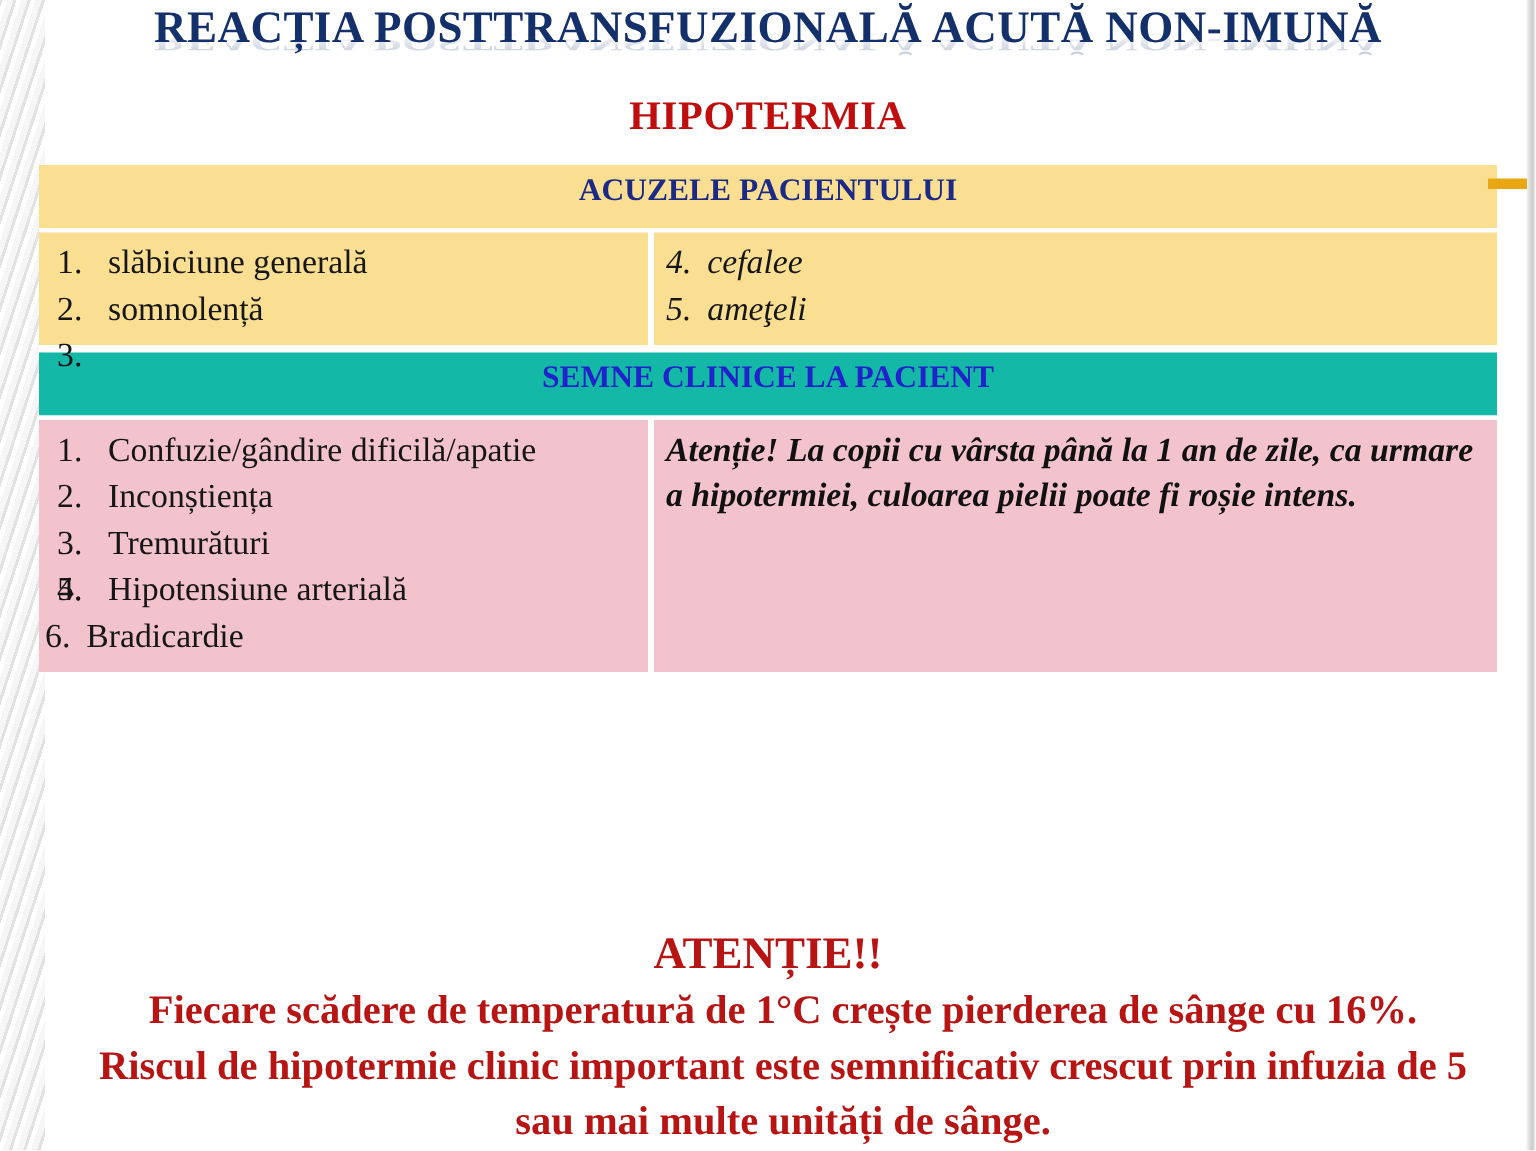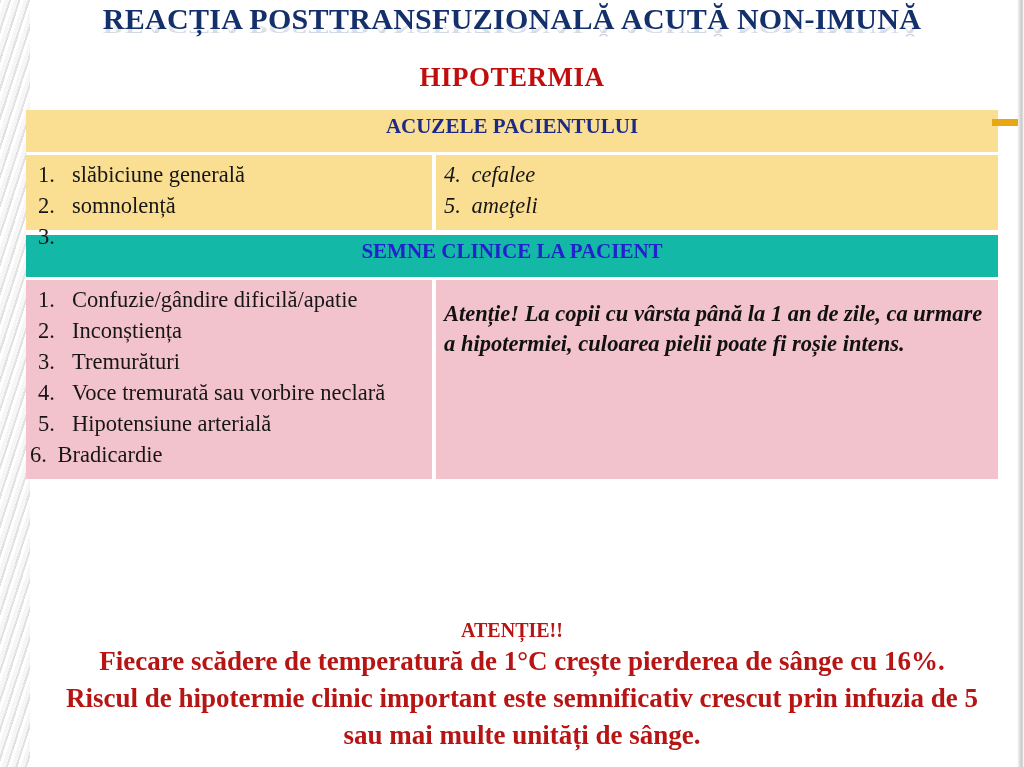--- a/index.html
+++ b/index.html
@@ -173,21 +173,21 @@
   li.justify > .txt { display: inline; }
 
   .pad-cell { padding: 5px 10px 8px 4px; }
   .pad-cell-r { padding: 5px 14px 8px 8px; }
 
   .atentie-inline {
     font-size: 22.5px;
     font-weight: bold;
     line-height: 1.33;
     color: #111111;
-    margin-top: 14px;
+    margin-top: 0;
   }
 
   
   #gold-tick {
     position: absolute;
     right: 6px;
     top: 119px;
     width: 26px;
     height: 7px;
     background: #e8a713;
@@ -199,21 +199,21 @@
     position: absolute;
     left: 26px;
     top: 618px;
     width: 972px;
     color: #b71414;
     font-weight: bold;
     z-index: 2;
   }
   #warning .w-title {
     text-align: center;
-    font-size: 20px;
+    font-size: 30px;
     line-height: 1.2;
     padding-bottom: 1px;
   }
   #warning .w-body {
     text-align: center;
     font-size: 27px;
     line-height: 1.37;
     padding: 0 18px 0 38px;
   }
 </style>
@@ -282,21 +282,20 @@
         <li>
           <span class="num-lbl">2.</span>
           <span class="txt">Inconștiența</span>
         </li>
         <li>
           <span class="num-lbl">3.</span>
           <span class="txt">Tremurături</span>
         </li>
         <li class="justify">
           <span class="num-lbl">4.</span>
-          <span class="txt">Voce tremurată sau vorbire neclară</span>
         </li>
         <li>
           <span class="num-lbl">5.</span>
           <span class="txt">Hipotensiune arterială</span>
         </li>
         <li style="padding-left:0;">
           <span style="margin-right:5px;">6.</span>
           <span class="txt">Bradicardie</span>
         </li>
       </ol>

